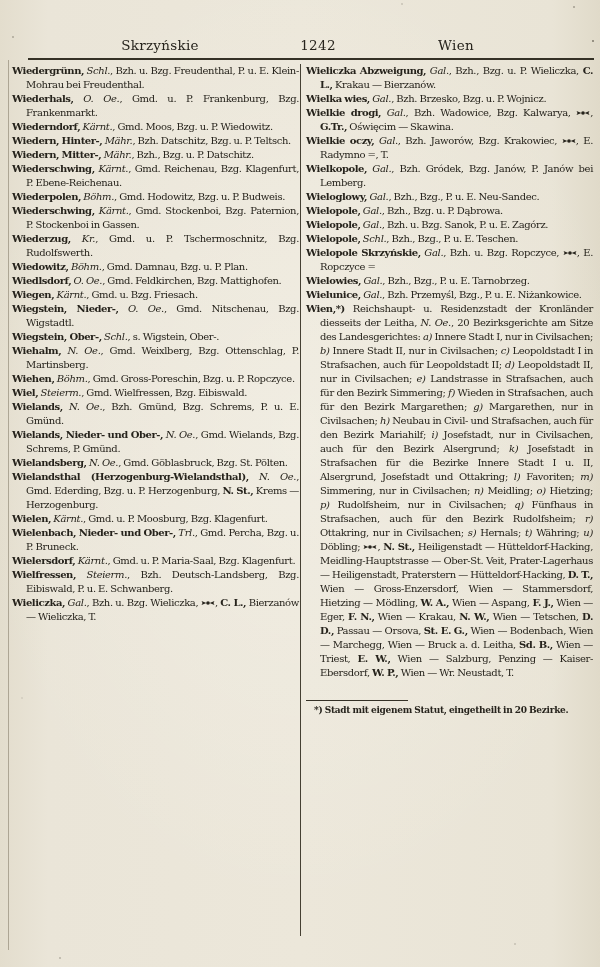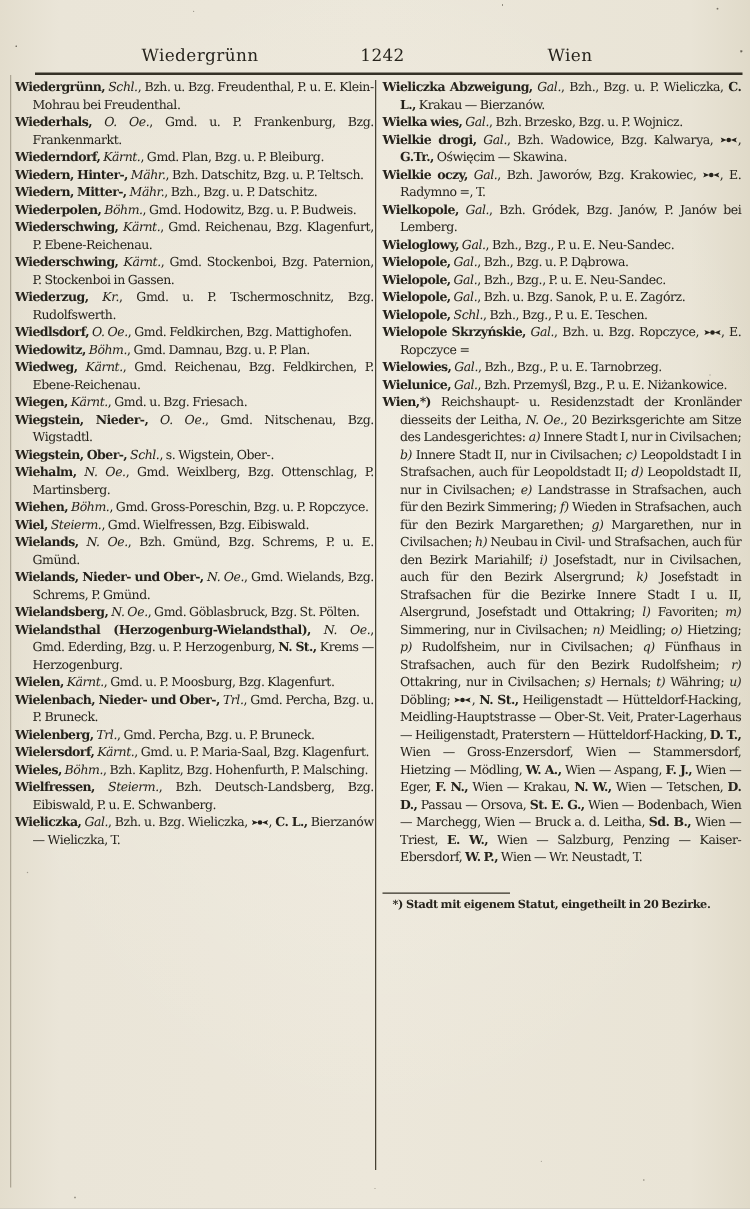--- a/index.html
+++ b/index.html
@@ -62,56 +62,53 @@
   #footnote-text{
     margin:0;font-size:9px;line-height:12.5px;font-weight:bold;
     letter-spacing:-.3px;text-indent:8px;text-align:justify;
   }
 </style>
 </head>
 <body>
 
 <div id="page">
 
-  <span class="hdr" style="left:160px">Wiedergrünn</span>
-  <span class="hdr" style="left:306px">1242</span>
+  <span class="hdr" style="left:160px">Skrzyńskie</span>
+  <span class="hdr" style="left:318px">1242</span>
   <span class="hdr" style="left:456px">Wien</span>
 
   <div id="header-rule"></div>
   <div id="gutter-line"></div>
   <div id="column-divider"></div>
 
   <div id="col-left" class="col">
       <p class="entry"><span class="b">Wiedergrünn,</span><span class="i"> Schl.</span><span class="n">, Bzh. u. Bzg. Freudenthal, P. u. E. Klein-Mohrau bei Freudenthal.</span></p>
       <p class="entry"><span class="b">Wiederhals,</span><span class="i"> O. Oe.</span><span class="n">, Gmd. u. P. Frankenburg, Bzg. Frankenmarkt.</span></p>
-      <p class="entry"><span class="b">Wiederndorf,</span><span class="i"> Kärnt.</span><span class="n">, Gmd. Plan, Bzg. u. P. Bleiburg.</span></p>
+      <p class="entry"><span class="b">Wiederndorf,</span><span class="i"> Kärnt.</span><span class="n">, Gmd. Moos, Bzg. u. P. Wiedowitz.</span></p>
       <p class="entry"><span class="b">Wiedern, Hinter-,</span><span class="i"> Mähr.</span><span class="n">, Bzh. Datschitz, Bzg. u. P. Teltsch.</span></p>
       <p class="entry"><span class="b">Wiedern, Mitter-,</span><span class="i"> Mähr.</span><span class="n">, Bzh., Bzg. u. P. Datschitz.</span></p>
+      <p class="entry"><span class="b">Wiederschwing,</span><span class="i"> Kärnt.</span><span class="n">, Gmd. Reichenau, Bzg. Klagenfurt, P. Ebene-Reichenau.</span></p>
       <p class="entry"><span class="b">Wiederpolen,</span><span class="i"> Böhm.</span><span class="n">, Gmd. Hodowitz, Bzg. u. P. Budweis.</span></p>
-      <p class="entry"><span class="b">Wiederschwing,</span><span class="i"> Kärnt.</span><span class="n">, Gmd. Reichenau, Bzg. Klagenfurt, P. Ebene-Reichenau.</span></p>
       <p class="entry"><span class="b">Wiederschwing,</span><span class="i"> Kärnt.</span><span class="n">, Gmd. Stockenboi, Bzg. Paternion, P. Stockenboi in Gassen.</span></p>
       <p class="entry"><span class="b">Wiederzug,</span><span class="i"> Kr.</span><span class="n">, Gmd. u. P. Tschermoschnitz, Bzg. Rudolfswerth.</span></p>
+      <p class="entry"><span class="b">Wiedowitz,</span><span class="i"> Böhm.</span><span class="n">, Gmd. Damnau, Bzg. u. P. Plan.</span></p>
       <p class="entry"><span class="b">Wiedlsdorf,</span><span class="i"> O. Oe.</span><span class="n">, Gmd. Feldkirchen, Bzg. Mattighofen.</span></p>
-      <p class="entry"><span class="b">Wiedowitz,</span><span class="i"> Böhm.</span><span class="n">, Gmd. Damnau, Bzg. u. P. Plan.</span></p>
-      <p class="entry"><span class="b">Wiedweg,</span><span class="i"> Kärnt.</span><span class="n">, Gmd. Reichenau, Bzg. Feldkirchen, P. Ebene-Reichenau.</span></p>
       <p class="entry"><span class="b">Wiegen,</span><span class="i"> Kärnt.</span><span class="n">, Gmd. u. Bzg. Friesach.</span></p>
       <p class="entry"><span class="b">Wiegstein, Nieder-,</span><span class="i"> O. Oe.</span><span class="n">, Gmd. Nitschenau, Bzg. Wigstadtl.</span></p>
       <p class="entry"><span class="b">Wiegstein, Ober-,</span><span class="i"> Schl.</span><span class="n">, s. Wigstein, Ober-.</span></p>
       <p class="entry"><span class="b">Wiehalm,</span><span class="i"> N. Oe.</span><span class="n">, Gmd. Weixlberg, Bzg. Ottenschlag, P. Martinsberg.</span></p>
       <p class="entry"><span class="b">Wiehen,</span><span class="i"> Böhm.</span><span class="n">, Gmd. Gross-Poreschin, Bzg. u. P. Ropczyce.</span></p>
       <p class="entry"><span class="b">Wiel,</span><span class="i"> Steierm.</span><span class="n">, Gmd. Wielfressen, Bzg. Eibiswald.</span></p>
       <p class="entry"><span class="b">Wielands,</span><span class="i"> N. Oe.</span><span class="n">, Bzh. Gmünd, Bzg. Schrems, P. u. E. Gmünd.</span></p>
       <p class="entry"><span class="b">Wielands, Nieder- und Ober-,</span><span class="i"> N. Oe.</span><span class="n">, Gmd. Wielands, Bzg. Schrems, P. Gmünd.</span></p>
       <p class="entry"><span class="b">Wielandsberg,</span><span class="i"> N. Oe.</span><span class="n">, Gmd. Göblasbruck, Bzg. St. Pölten.</span></p>
       <p class="entry"><span class="b">Wielandsthal (Herzogenburg-Wielandsthal),</span><span class="i"> N. Oe.</span><span class="n">, Gmd. Ederding, Bzg. u. P. Herzogenburg, </span><span class="b">N. St.,</span><span class="n"> Krems — Herzogenburg.</span></p>
       <p class="entry"><span class="b">Wielen,</span><span class="i"> Kärnt.</span><span class="n">, Gmd. u. P. Moosburg, Bzg. Klagenfurt.</span></p>
       <p class="entry"><span class="b">Wielenbach, Nieder- und Ober-,</span><span class="i"> Trl.</span><span class="n">, Gmd. Percha, Bzg. u. P. Bruneck.</span></p>
-      <p class="entry"><span class="b">Wielenberg,</span><span class="i"> Trl.</span><span class="n">, Gmd. Percha, Bzg. u. P. Bruneck.</span></p>
       <p class="entry"><span class="b">Wielersdorf,</span><span class="i"> Kärnt.</span><span class="n">, Gmd. u. P. Maria-Saal, Bzg. Klagenfurt.</span></p>
-      <p class="entry"><span class="b">Wieles,</span><span class="i"> Böhm.</span><span class="n">, Bzh. Kaplitz, Bzg. Hohenfurth, P. Malsching.</span></p>
       <p class="entry"><span class="b">Wielfressen,</span><span class="i"> Steierm.</span><span class="n">, Bzh. Deutsch-Landsberg, Bzg. Eibiswald, P. u. E. Schwanberg.</span></p>
       <p class="entry"><span class="b">Wieliczka,</span><span class="i"> Gal.</span><span class="n">, Bzh. u. Bzg. Wieliczka, </span><span class="ww"><svg viewBox="0 0 26 12">
             <circle cx="13" cy="6" r="3.4"></circle>
             <path d="M10 6 L1 2.2 L2.8 6 L1 9.8 Z"></path>
             <path d="M16 6 L25 2.2 L23.2 6 L25 9.8 Z"></path>
           </svg></span><span class="n">, </span><span class="b">C. L.,</span><span class="n"> Bierzanów — Wieliczka, T.</span></p>
     </div>
 
   <div id="col-right" class="col">
 
@@ -123,21 +120,20 @@
             <path d="M16 6 L25 2.2 L23.2 6 L25 9.8 Z"></path>
           </svg></span><span class="n">, </span><span class="b">G.Tr.,</span><span class="n"> Oświęcim — Skawina.</span></p>
       <p class="entry"><span class="b">Wielkie oczy,</span><span class="i"> Gal.</span><span class="n">, Bzh. Jaworów, Bzg. Krakowiec, </span><span class="ww"><svg viewBox="0 0 26 12">
             <circle cx="13" cy="6" r="3.4"></circle>
             <path d="M10 6 L1 2.2 L2.8 6 L1 9.8 Z"></path>
             <path d="M16 6 L25 2.2 L23.2 6 L25 9.8 Z"></path>
           </svg></span><span class="n">, E. Radymno =, T.</span></p>
       <p class="entry"><span class="b">Wielkopole,</span><span class="i"> Gal.</span><span class="n">, Bzh. Gródek, Bzg. Janów, P. Janów bei Lemberg.</span></p>
       <p class="entry"><span class="b">Wieloglowy,</span><span class="i"> Gal.</span><span class="n">, Bzh., Bzg., P. u. E. Neu-Sandec.</span></p>
       <p class="entry"><span class="b">Wielopole,</span><span class="i"> Gal.</span><span class="n">, Bzh., Bzg. u. P. Dąbrowa.</span></p>
-      <p class="entry"><span class="b">Wielopole,</span><span class="i"> Gal.</span><span class="n">, Bzh., Bzg., P. u. E. Neu-Sandec.</span></p>
       <p class="entry"><span class="b">Wielopole,</span><span class="i"> Gal.</span><span class="n">, Bzh. u. Bzg. Sanok, P. u. E. Zagórz.</span></p>
       <p class="entry"><span class="b">Wielopole,</span><span class="i"> Schl.</span><span class="n">, Bzh., Bzg., P. u. E. Teschen.</span></p>
       <p class="entry"><span class="b">Wielopole Skrzyńskie,</span><span class="i"> Gal.</span><span class="n">, Bzh. u. Bzg. Ropczyce, </span><span class="ww"><svg viewBox="0 0 26 12">
             <circle cx="13" cy="6" r="3.4"></circle>
             <path d="M10 6 L1 2.2 L2.8 6 L1 9.8 Z"></path>
             <path d="M16 6 L25 2.2 L23.2 6 L25 9.8 Z"></path>
           </svg></span><span class="n">, E. Ropczyce =</span></p>
       <p class="entry"><span class="b">Wielowies,</span><span class="i"> Gal.</span><span class="n">, Bzh., Bzg., P. u. E. Tarnobrzeg.</span></p>
       <p class="entry"><span class="b">Wielunice,</span><span class="i"> Gal.</span><span class="n">, Bzh. Przemyśl, Bzg., P. u. E. Niżankowice.</span></p>
       <p class="entry"><span class="b">Wien,*)</span><span class="n"> Reichshaupt- u. Residenzstadt der Kronländer diesseits der Leitha, </span><span class="i">N. Oe.</span><span class="n">, 20 Bezirksgerichte am Sitze des Landesgerichtes: </span><span class="i">a)</span><span class="n"> Innere Stadt I, nur in Civilsachen; </span><span class="i">b)</span><span class="n"> Innere Stadt II, nur in Civilsachen; </span><span class="i">c)</span><span class="n"> Leopoldstadt I in Strafsachen, auch für Leopoldstadt II; </span><span class="i">d)</span><span class="n"> Leopoldstadt II, nur in Civilsachen; </span><span class="i">e)</span><span class="n"> Landstrasse in Strafsachen, auch für den Bezirk Simmering; </span><span class="i">f)</span><span class="n"> Wieden in Strafsachen, auch für den Bezirk Margarethen; </span><span class="i">g)</span><span class="n"> Margarethen, nur in Civilsachen; </span><span class="i">h)</span><span class="n"> Neubau in Civil- und Strafsachen, auch für den Bezirk Mariahilf; </span><span class="i">i)</span><span class="n"> Josefstadt, nur in Civilsachen, auch für den Bezirk Alsergrund; </span><span class="i">k)</span><span class="n"> Josefstadt in Strafsachen für die Bezirke Innere Stadt I u. II, Alsergrund, Josefstadt und Ottakring; </span><span class="i">l)</span><span class="n"> Favoriten; </span><span class="i">m)</span><span class="n"> Simmering, nur in Civilsachen; </span><span class="i">n)</span><span class="n"> Meidling; </span><span class="i">o)</span><span class="n"> Hietzing; </span><span class="i">p)</span><span class="n"> Rudolfsheim, nur in Civilsachen; </span><span class="i">q)</span><span class="n"> Fünfhaus in Strafsachen, auch für den Bezirk Rudolfsheim; </span><span class="i">r)</span><span class="n"> Ottakring, nur in Civilsachen; </span><span class="i">s)</span><span class="n"> Hernals; </span><span class="i">t)</span><span class="n"> Währing; </span><span class="i">u)</span><span class="n"> Döbling; </span><span class="ww"><svg viewBox="0 0 26 12">

